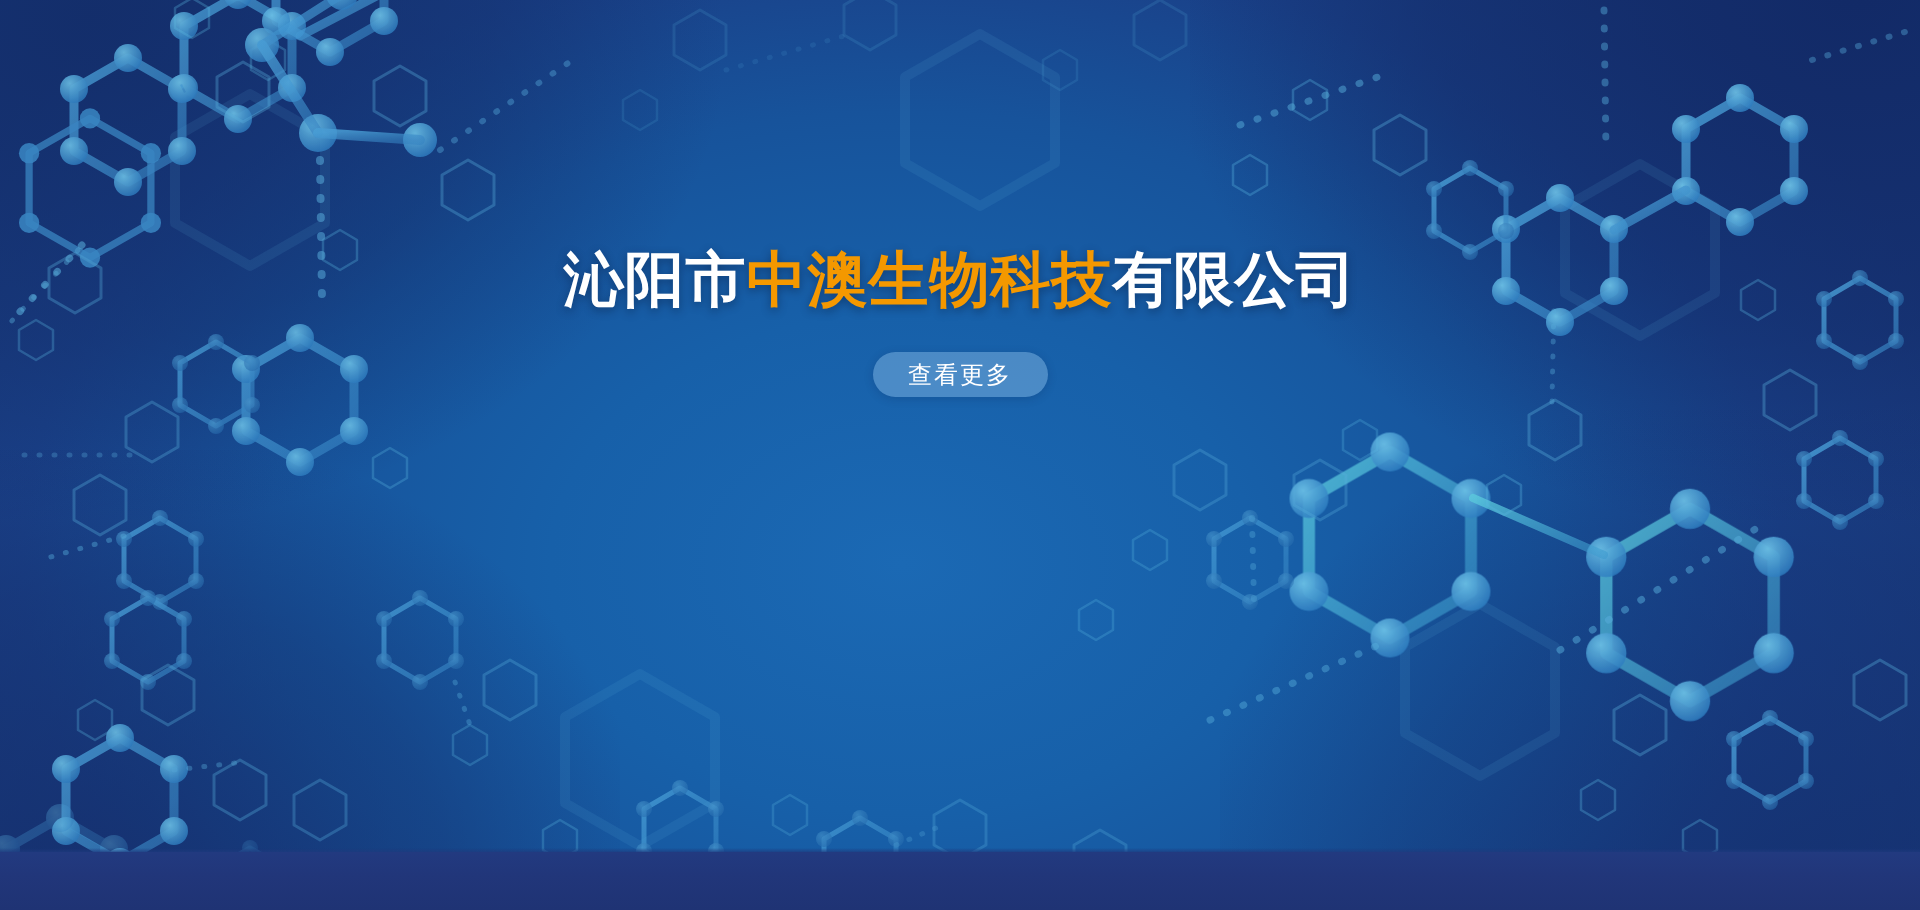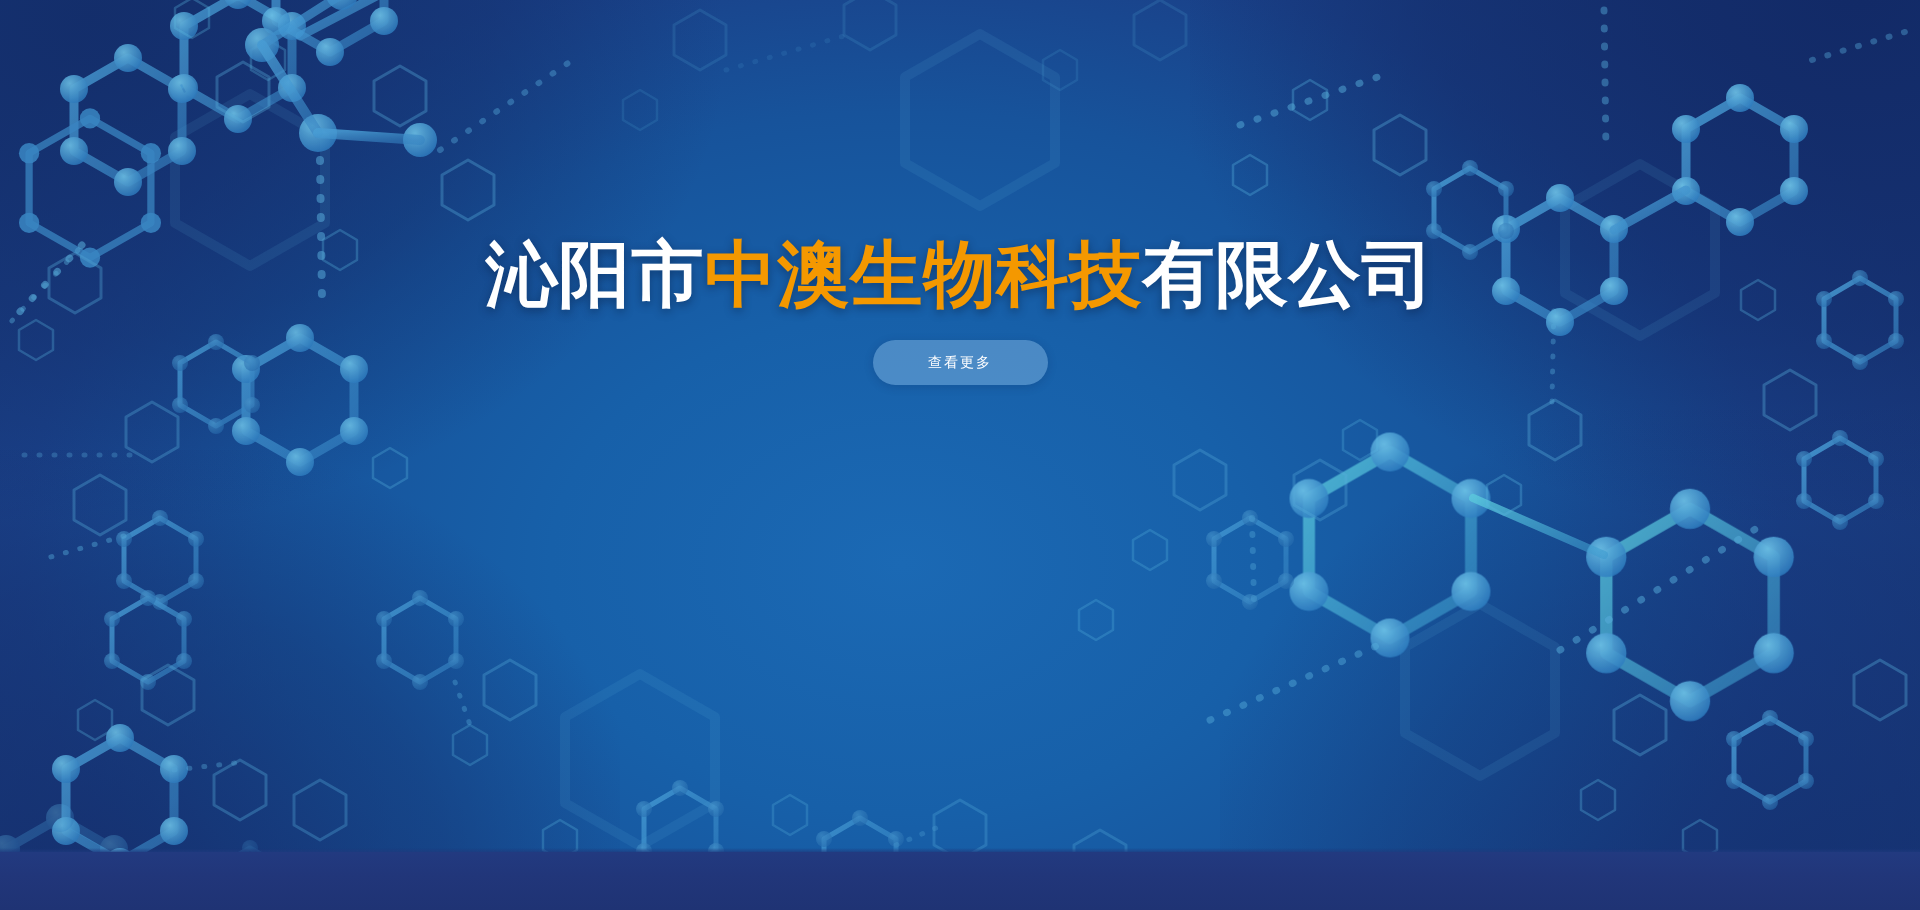--- a/index.html
+++ b/index.html
@@ -81,23 +81,23 @@
     top: 0;
     height: 852px;
     display: flex;
     flex-direction: column;
     align-items: center;
     justify-content: flex-start;
     z-index: 5;
   }
 
   .hero-title {
-    margin: 0;
+    margin: 12px;
     padding-top: 238px;
-    font-size: 72px;
+    font-size: 60px;
     line-height: 1.0;
     font-weight: 700;
     letter-spacing: 1px;
     white-space: nowrap;
     text-shadow: 0 3px 10px rgba(7,24,58,0.45);
   }
   .t-white { color: #ffffff; }
   .t-orange { color: #f49800; }
 
   .subtitle-box {
@@ -120,21 +120,21 @@
 
   .more-button {
     margin-top: 30px;
     width: 175px;
     height: 45px;
     border: none;
     border-radius: 24px;
     background: rgba(148,196,236,0.42);
     color: #ffffff;
     font-family: "Liberation Sans", "DejaVu Sans", sans-serif;
-    font-size: 14px;
+    font-size: 24px;
     letter-spacing: 2px;
     cursor: pointer;
     display: flex;
     align-items: center;
     justify-content: center;
     box-shadow: 0 2px 10px rgba(8,30,70,0.18);
   }
 </style>
 </head>
 <body>

